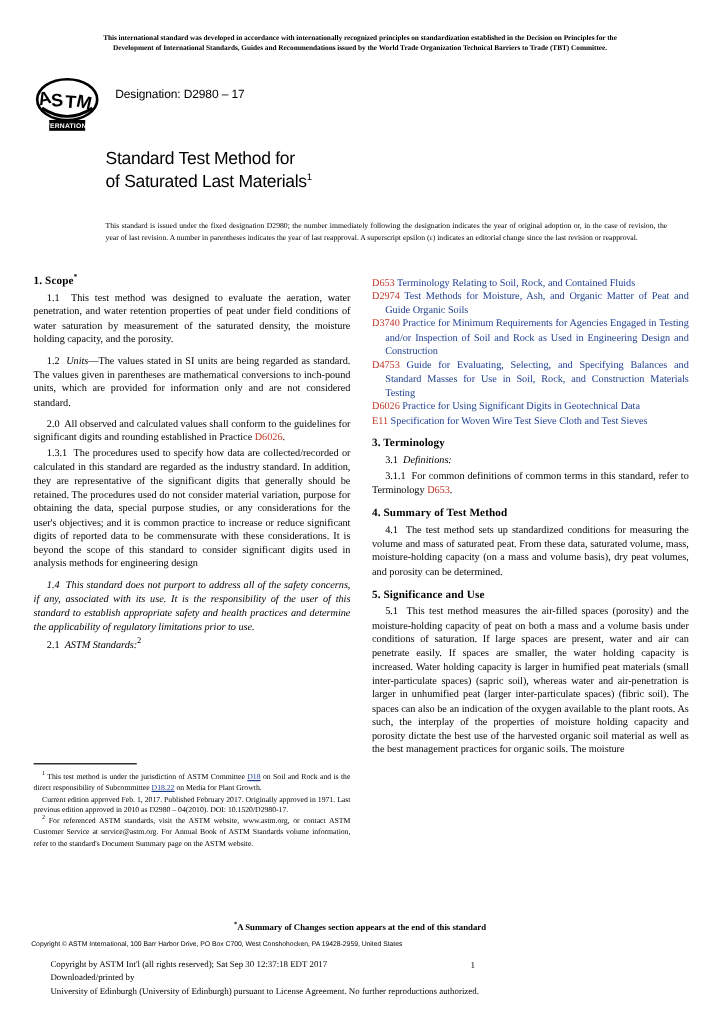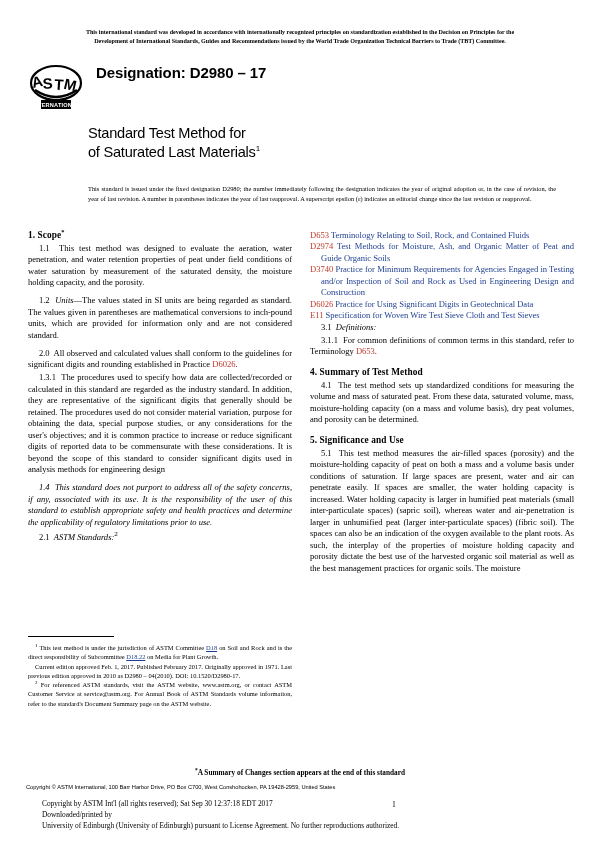--- a/index.html
+++ b/index.html
@@ -36,23 +36,24 @@
     align-items: flex-start;
   }
   .astm-logo {
     width: 56px; height: 46px;
     position: relative;
     flex: 0 0 auto;
   }
   .astm-logo svg { display: block; }
   .designation {
     font-family: "Liberation Sans", sans-serif;
-    font-weight: bold;
-    font-size: 15px;
+    font-weight: normal;
+    font-size: 10px;
     margin-left: 12px;
+    margin-top: 10px;
     letter-spacing: -0.1px;
     white-space: nowrap;
   }
 
   
   .title-block {
     position: absolute;
     top: 124px; left: 88px; right: 12px;
     font-family: "Liberation Sans", sans-serif;
     font-weight: normal;
@@ -231,24 +232,26 @@
       <p class="para"><span>2.1</span>&nbsp; <span class="it">ASTM Standards:</span><sup>2</sup></p>
 
     </div>
 
     <div class="col">
 
       <div class="reflist">
         <p class="refitem"><span class="num">D653</span> <span>Terminology Relating to Soil, Rock, and Contained Fluids</span></p>
         <p class="refitem"><span class="num">D2974</span> <span>Test Methods for Moisture, Ash, and Organic Matter of Peat and Guide Organic Soils</span></p>
         <p class="refitem"><span class="num">D3740</span> <span>Practice for Minimum Requirements for Agencies Engaged in Testing and/or Inspection of Soil and Rock as Used in Engineering Design and Construction</span></p>
+        <p class="refitem"><span class="num">D4753</span> <span>Guide for Evaluating, Selecting, and Specifying Balances and Standard Masses for Use in Soil, Rock, and Construction Materials Testing</span></p>
         <p class="refitem"><span class="num">D6026</span> <span>Practice for Using Significant Digits in Geotechnical Data</span></p>
         <p class="refitem"><span class="num">E11</span> <span>Specification for Woven Wire Test Sieve Cloth and Test Sieves</span></p>
       </div>
 
+      <div class="h2">3. Terminology</div>
 
       <p class="para"><span>3.1</span>&nbsp; <span class="it">Definitions:</span></p>
 
       <p class="para"><span>3.1.1</span>&nbsp; <span>For common definitions of common terms in this standard, refer to Terminology </span><span class="lnk-red">D653</span><span>.</span></p>
 
       <div class="h2">4. Summary of Test Method</div>
 
       <p class="para"><span>4.1</span>&nbsp; <span>The test method sets up standardized conditions for measuring the volume and mass of saturated peat. From these data, saturated volume, mass, moisture-holding capacity (on a mass and volume basis), dry peat volumes, and porosity can be determined.</span></p>
 
       <div class="h2">5. Significance and Use</div>

